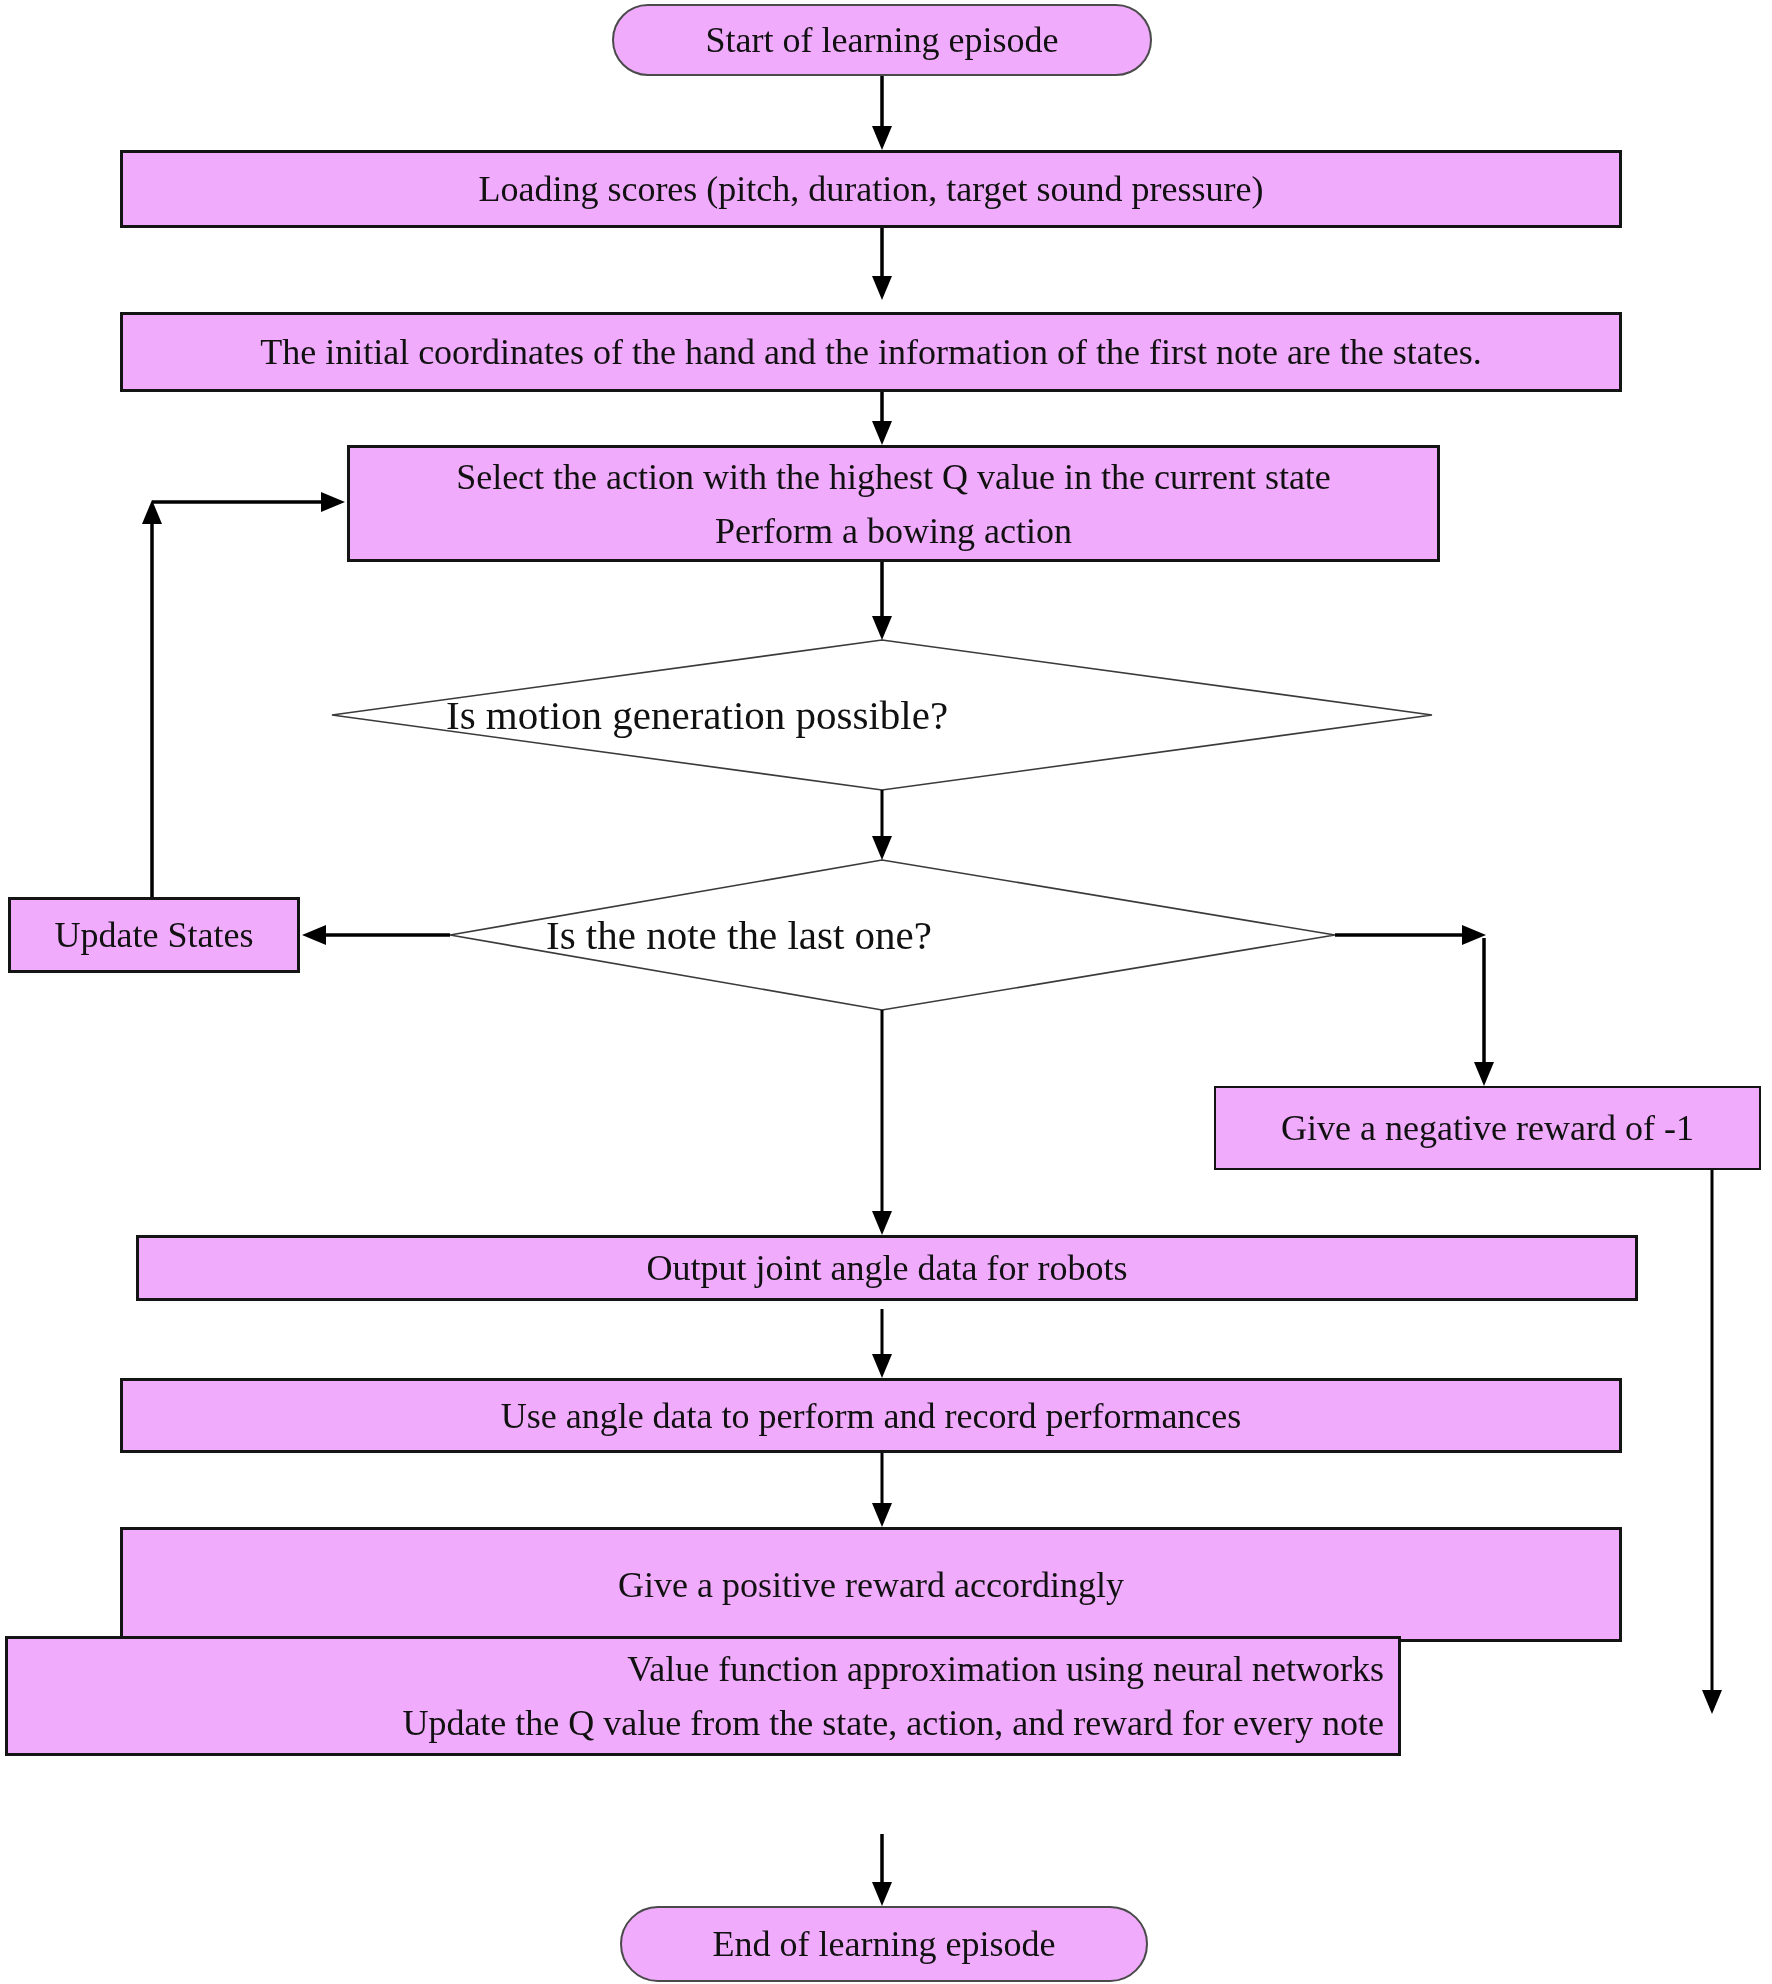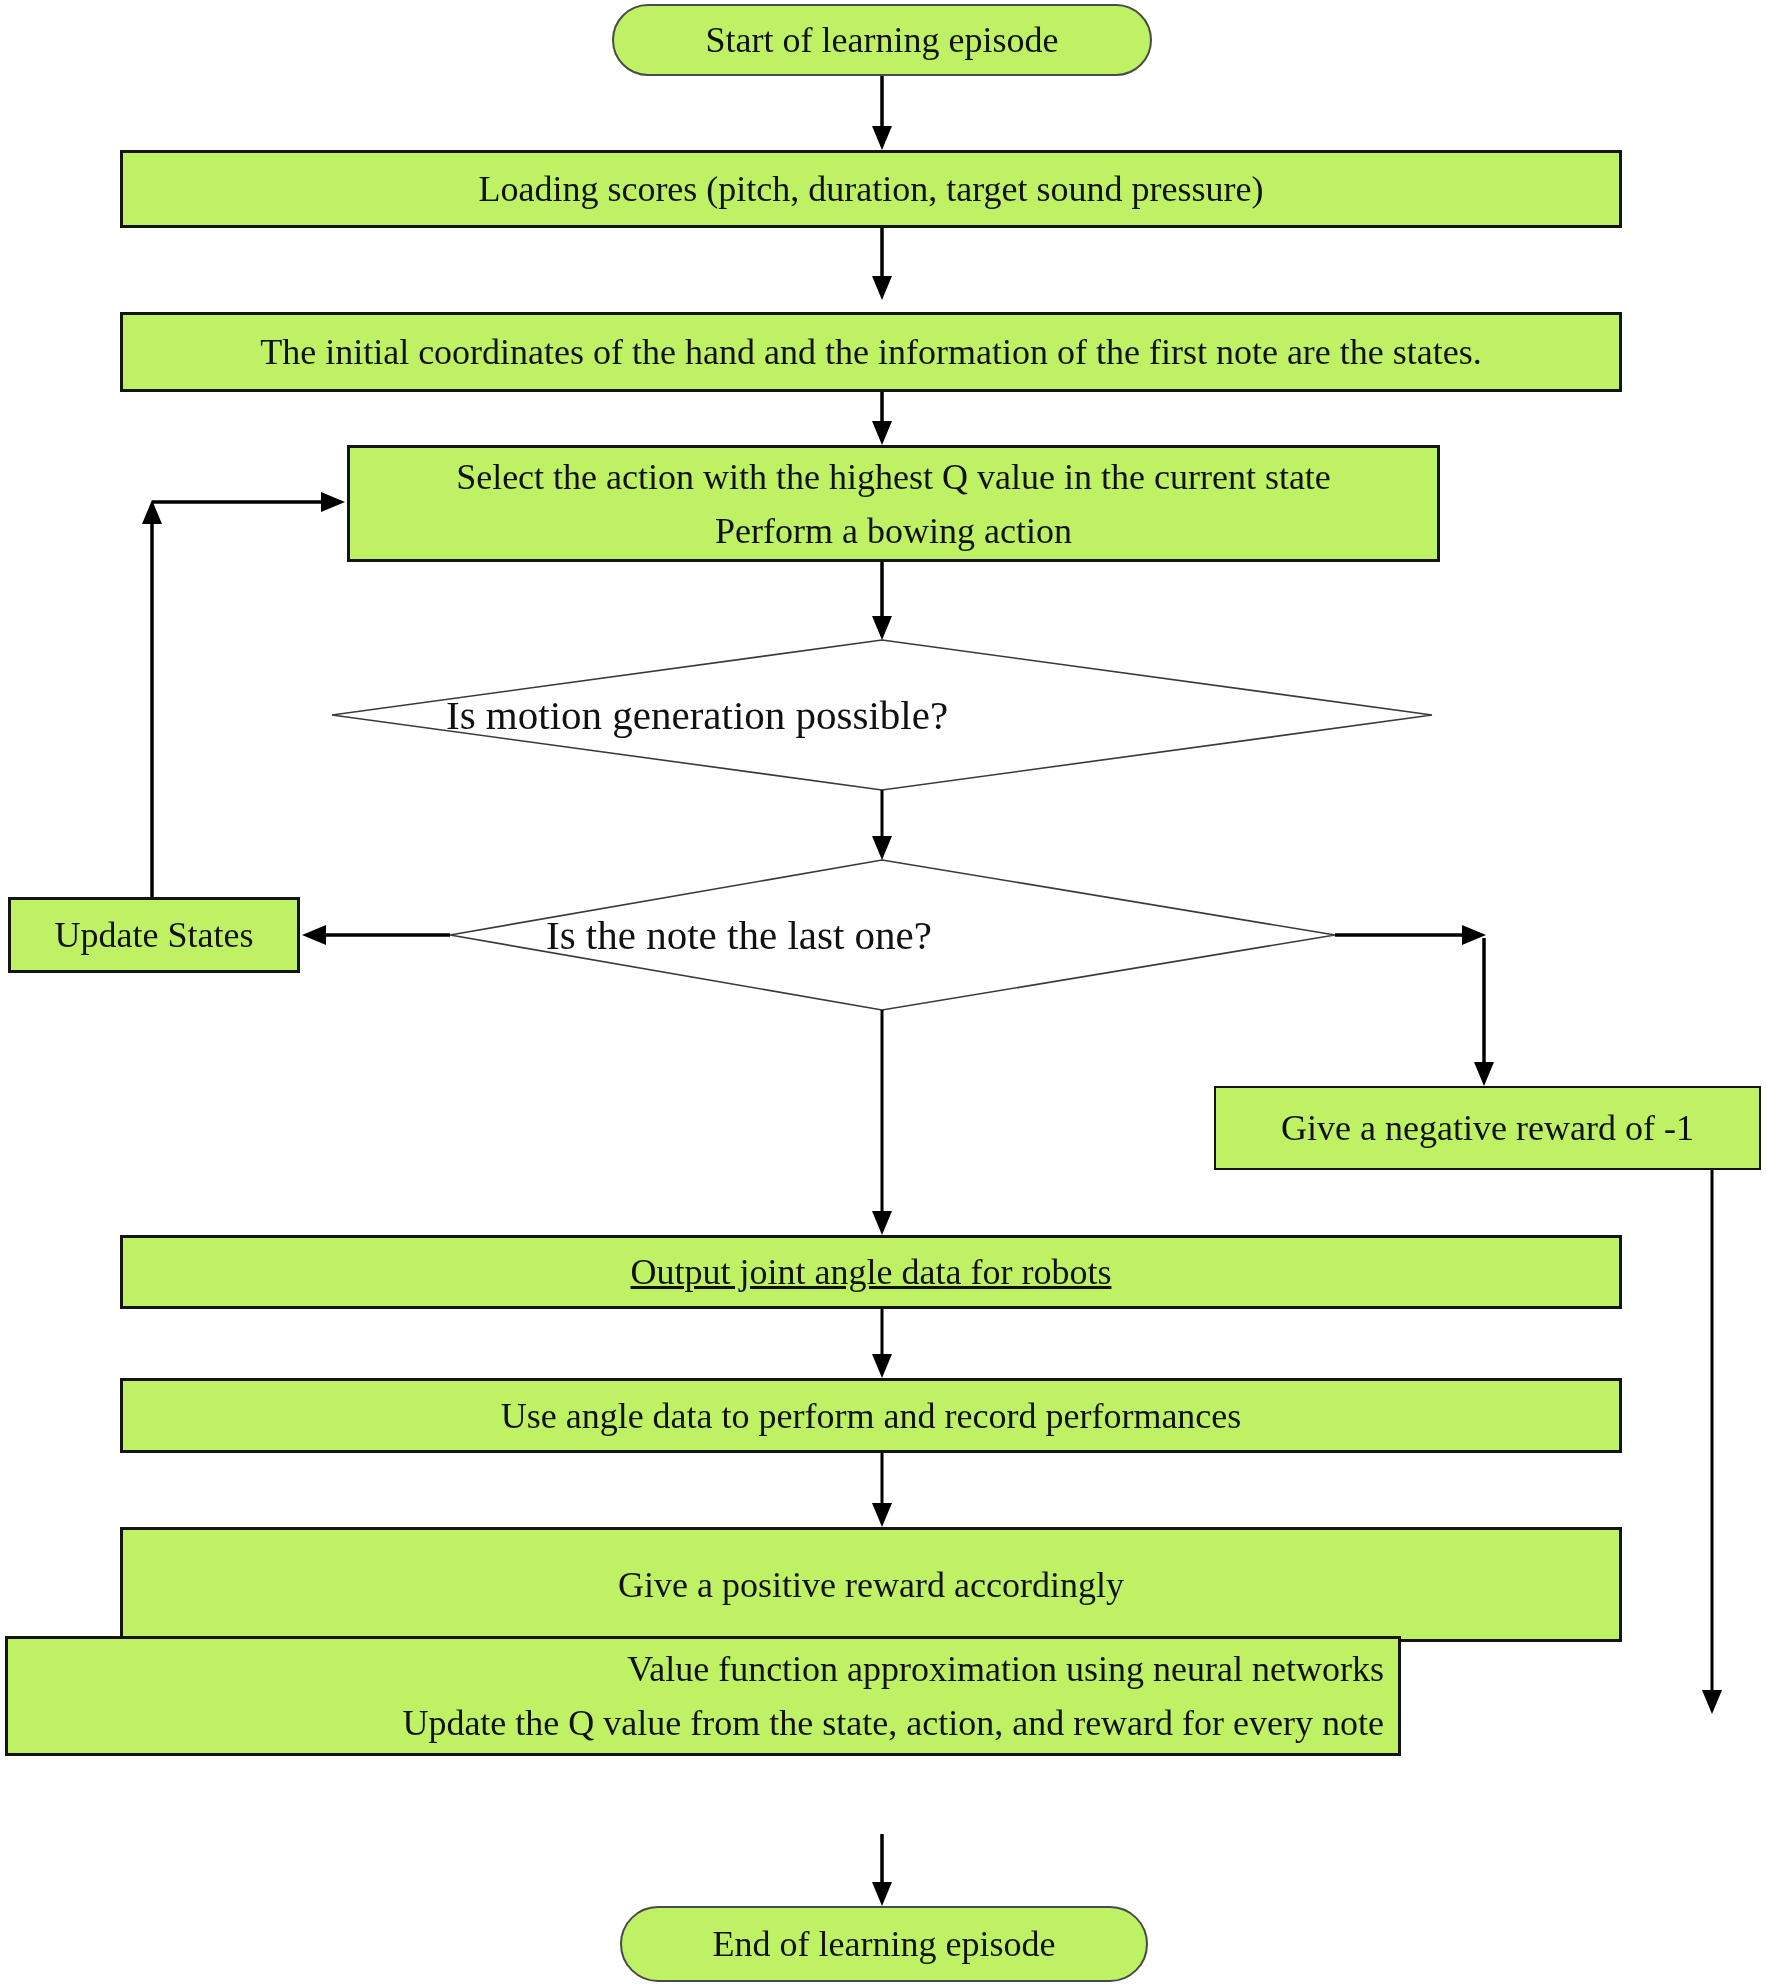--- a/index.html
+++ b/index.html
@@ -17,21 +17,21 @@
     left: 0; top: 0;
     width: 1772px; height: 1984px;
   }
   .shaft { stroke: #000000; stroke-width: 3.5; fill: none; }
   .thin  { stroke-width: 3; }
   .head  { fill: #000000; stroke: none; }
   .diamond { fill: #ffffff; stroke: #3a3a3a; stroke-width: 1.6; }
   .node {
     position: absolute;
     box-sizing: border-box;
-    background: #bef264;
+    background: #f0abfc;
     border: 3px solid #141414;
     display: flex;
     flex-direction: column;
     align-items: center;
     justify-content: center;
     text-align: center;
     font-size: 36px;
     line-height: 1.5;
   }
   .terminator {
@@ -134,21 +134,21 @@
   </div>
 
   <div class="node" style="left:8px; top:897px; width:292px; height:76px;">
     <span>Update States</span>
   </div>
 
   <div class="node" style="left:1214px; top:1086px; width:547px; height:84px; border-width:2px;">
     <span>Give a negative reward of -1</span>
   </div>
 
-  <div class="node" style="left:120px; top:1235px; width:1502px; height:74px;text-decoration:underline;">
+  <div class="node" style="left:136px; top:1235px; width:1502px; height:66px;">
     <span>Output joint angle data for robots</span>
   </div>
 
   <div class="node" style="left:120px; top:1378px; width:1502px; height:75px;">
     <span>Use angle data to perform and record performances</span>
   </div>
 
   <div class="node" style="left:120px; top:1527px; width:1502px; height:115px;">
     <span>Give a positive reward accordingly</span>
   </div>

